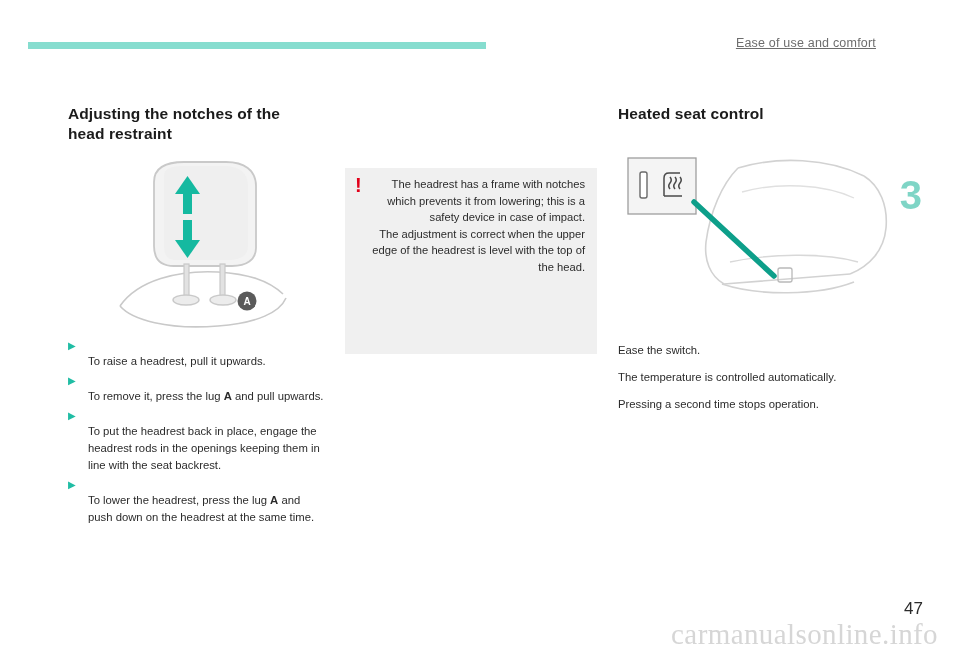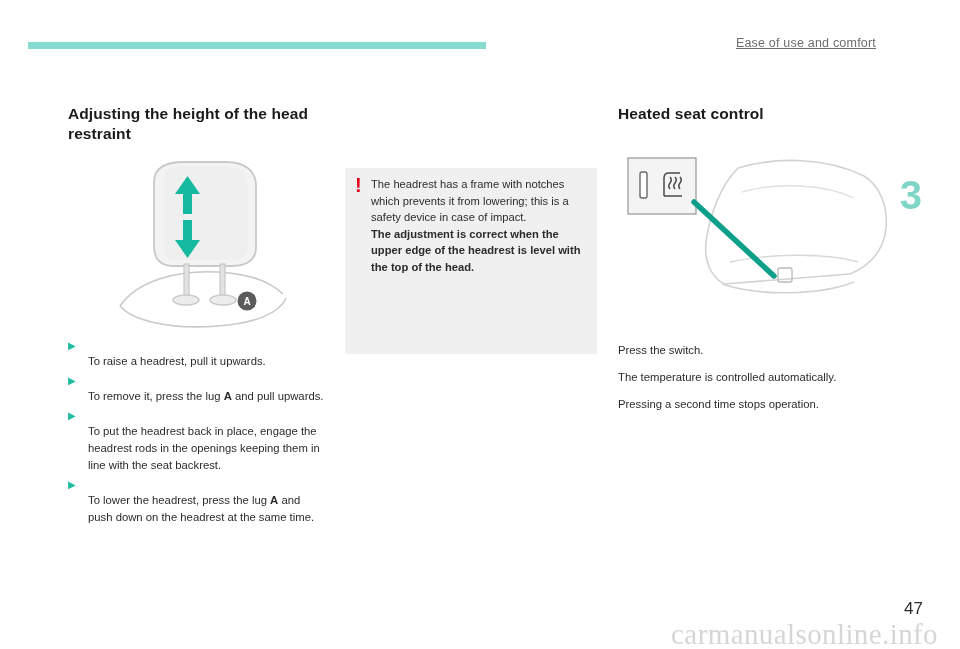--- a/index.html
+++ b/index.html
@@ -123,23 +123,24 @@
     line-height: 1;
   }
   .warn-text {
     position: absolute;
     left: 26px;
     top: 8px;
     width: 214px;
     font-size: 11.2px;
     line-height: 16.5px;
     color: #2b2b2b;
+    text-align: right;
   }
   .warn-text p { margin: 0; }
-  .warn-text p.bold { font-weight: bold; }
+  .warn-text p.bold { font-weight: normal; }
   
   .illus2 {
     position: absolute;
     left: 618px;
     top: 150px;
     width: 280px;
     height: 180px;
   }
   
   .col3-body {
@@ -176,21 +177,21 @@
 </head>
 <body>
 
 <div class="page">
 
   <div class="header-bar"></div>
   <div class="header-title">Ease of use and comfort</div>
   <div class="chapter-num">3</div>
 
   <div class="col1">
-    <h2 class="section-title">Adjusting the height of the head restraint</h2>
+    <h2 class="section-title">Adjusting the notches of the head restraint</h2>
   </div>
 
   <div class="illus1">
     <svg width="200" height="178" viewBox="0 0 200 178" xmlns="http://www.w3.org/2000/svg">
 
       <path d="M12 146 C30 120 70 110 110 112 C140 114 160 120 175 134" fill="none" stroke="#c9c9c9" stroke-width="1.6"></path>
       <path d="M12 146 C24 160 60 170 110 166 C150 163 172 152 178 138" fill="none" stroke="#c9c9c9" stroke-width="1.6"></path>
 
       <path d="M46 22 C46 8 58 2 76 2 L118 2 C136 2 148 10 148 26 L148 88 C148 100 138 106 124 106 L66 106 C52 106 46 98 46 86 Z" fill="#f3f3f3" stroke="#c9c9c9" stroke-width="1.8"></path>
 
@@ -268,21 +269,21 @@
       <path d="M112 112 C150 104 206 102 240 112" fill="none" stroke="#d8d8d8" stroke-width="1.4"></path>
       <path d="M124 42 C160 32 206 34 236 48" fill="none" stroke="#e0e0e0" stroke-width="1.3"></path>
       <path d="M104 134 C140 146 200 146 236 132" fill="none" stroke="#d2d2d2" stroke-width="1.6"></path>
       <rect x="160" y="118" width="14" height="14" rx="2" fill="none" stroke="#b9b9b9" stroke-width="1.3"></rect>
 
       <line x1="76" y1="52" x2="156" y2="126" stroke="#0d9f8a" stroke-width="5.5" stroke-linecap="round"></line>
     </svg>
   </div>
 
   <div class="col3-body">
-    <p>Press the switch.</p>
+    <p>Ease the switch.</p>
     <p>The temperature is controlled automatically.</p>
     <p>Pressing a second time stops operation.</p>
   </div>
 
   <div class="page-number">47</div>
   <div class="watermark">carmanualsonline.info</div>
 
 </div>
 
 </body></html>

